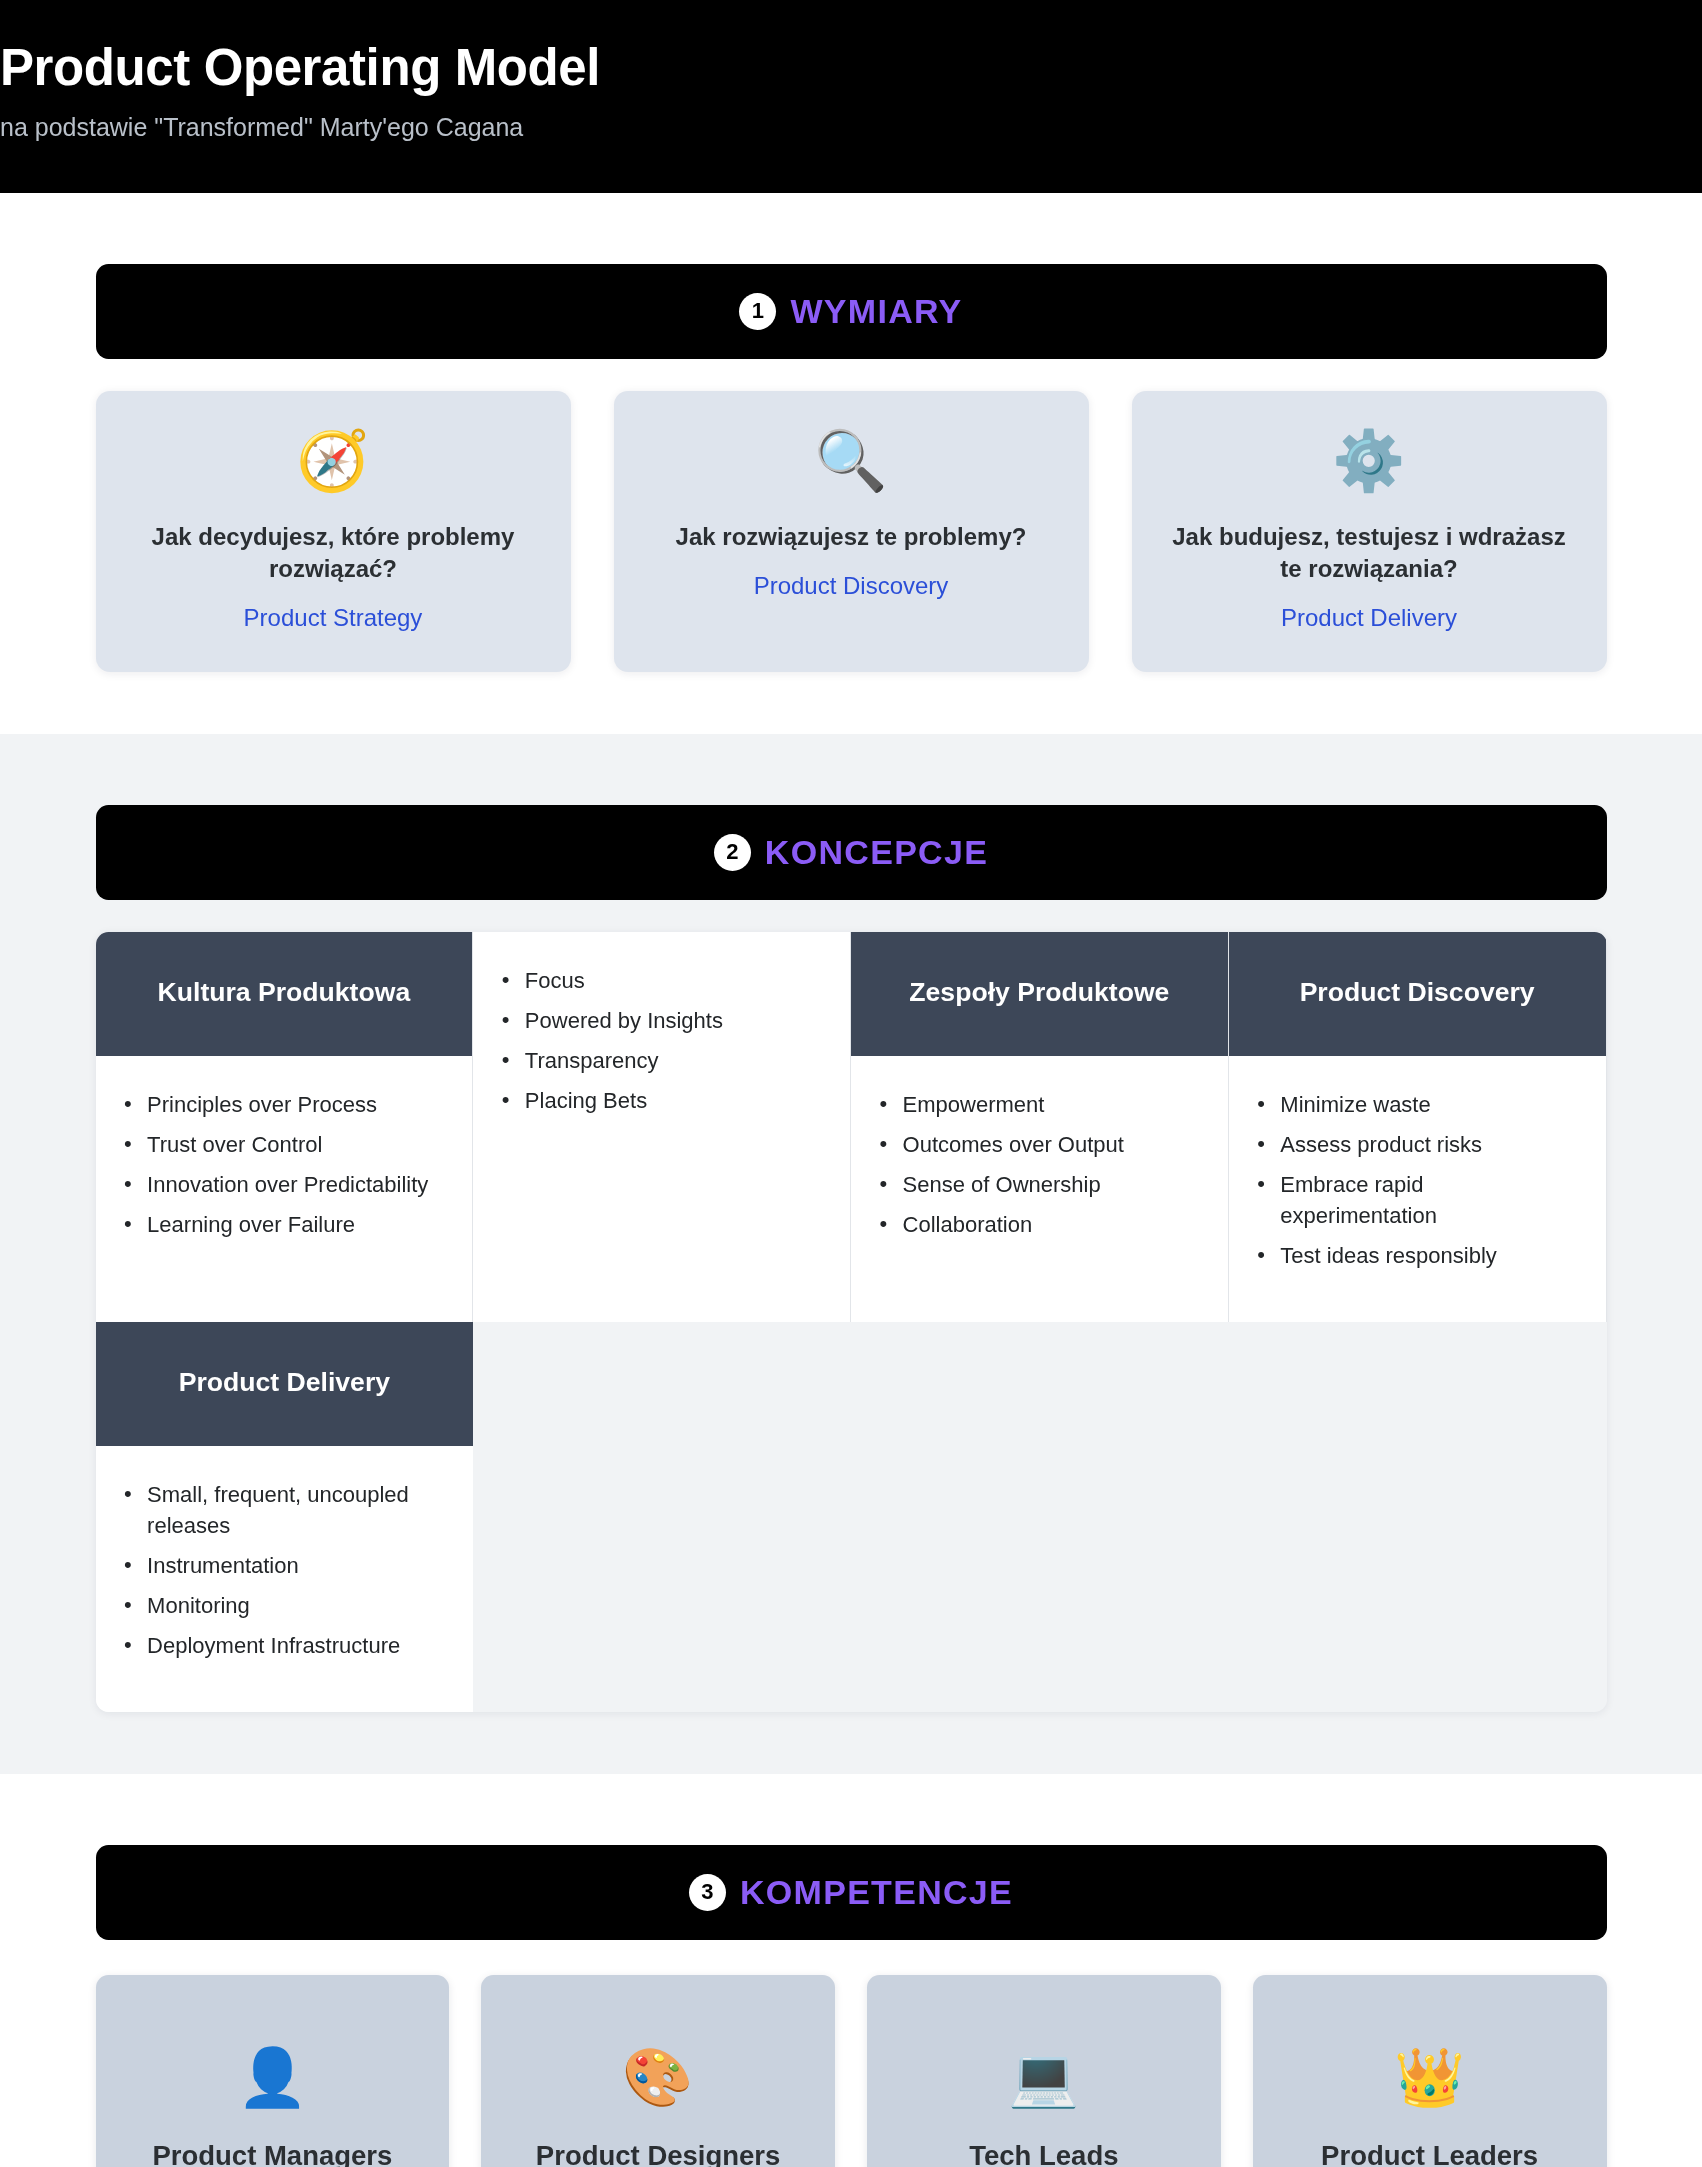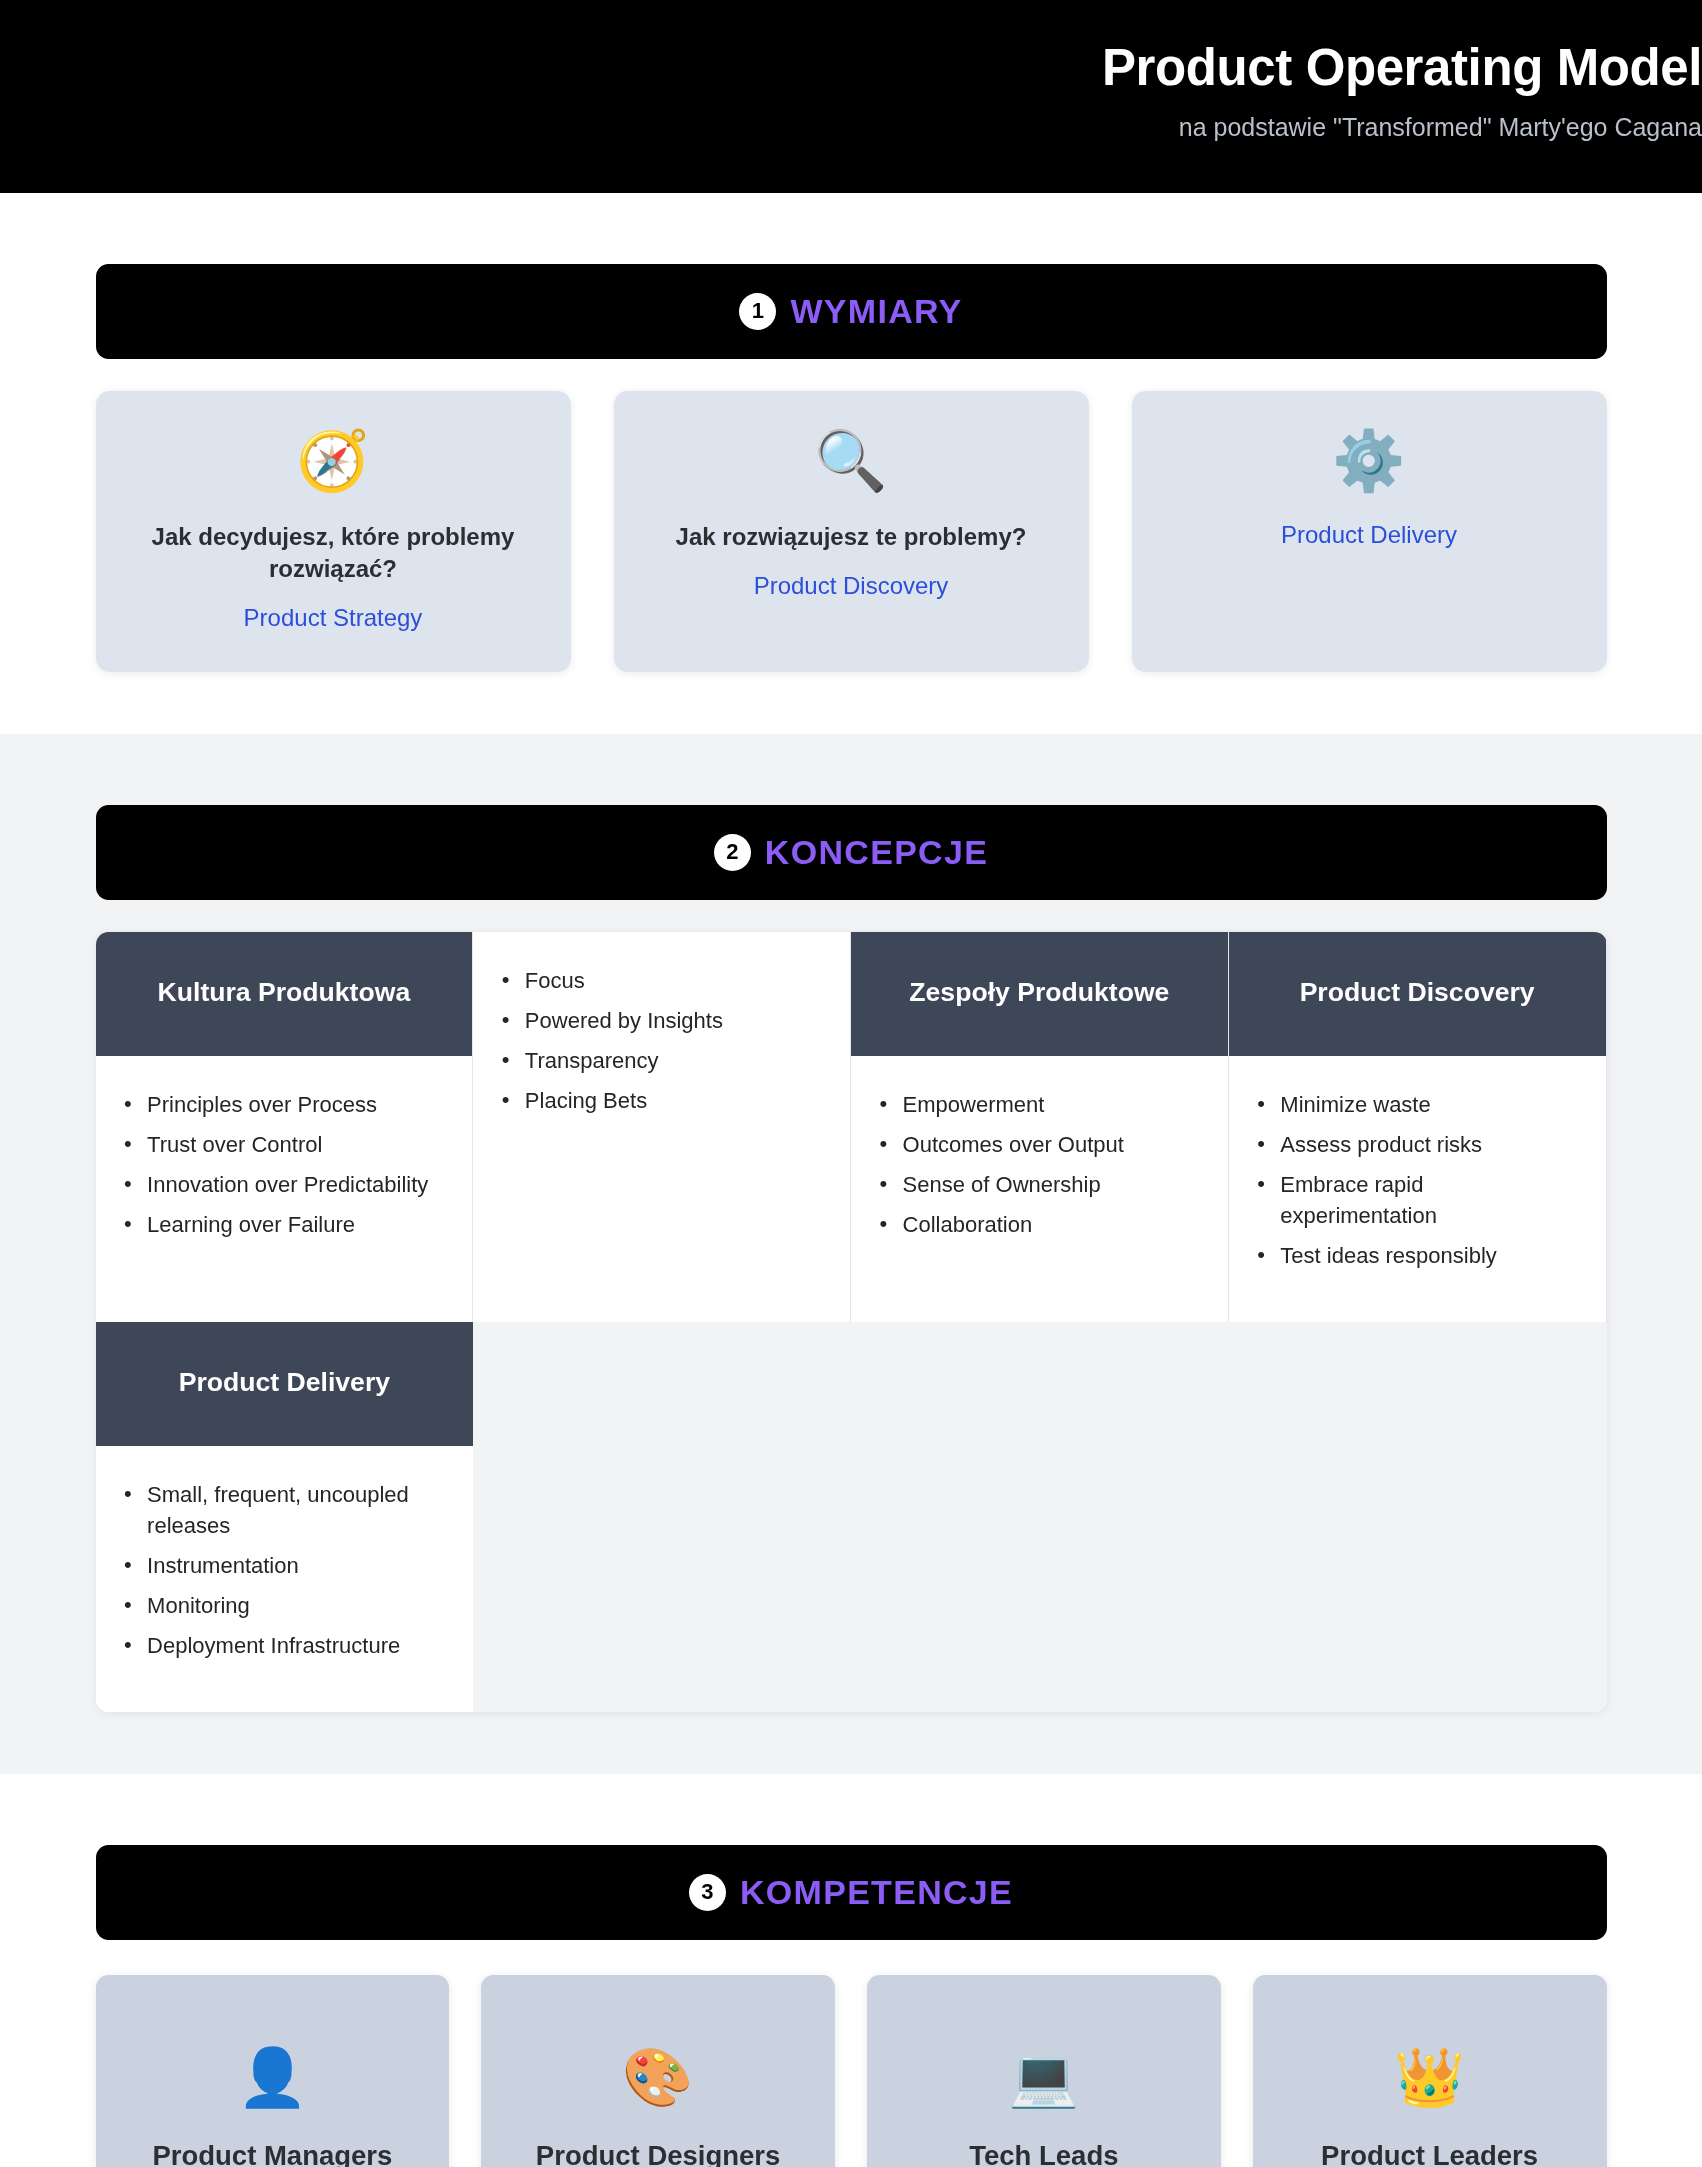--- a/index.html
+++ b/index.html
@@ -13,21 +13,21 @@
   body {
     width: 1702px;
     min-height: 2168px;
     overflow-x: hidden;
   }
 
   
   .hero {
     background: #000000;
     padding: 39px 0 51px 0;
-    text-align: right;
+    text-align: left;
   }
   .hero-title {
     color: #ffffff;
     font-size: 51px;
     font-weight: bold;
     letter-spacing: -0.4px;
     line-height: 1.15;
   }
   .hero-sub {
     color: #b9c0c9;
@@ -230,20 +230,21 @@
       </div>
 
       <div class="dim-card">
         <span class="dim-emoji">🔍</span>
         <div class="dim-q">Jak rozwiązujesz te problemy?</div>
         <div class="dim-link">Product Discovery</div>
       </div>
 
       <div class="dim-card">
         <span class="dim-emoji">⚙️</span>
+        <div class="dim-q">Jak budujesz, testujesz i wdrażasz te rozwiązania?</div>
         <div class="dim-link">Product Delivery</div>
       </div>
 
     </div>
   </div>
 </section>
 
 <section class="section section--gray">
   <div class="wrap">
     <div class="band">

